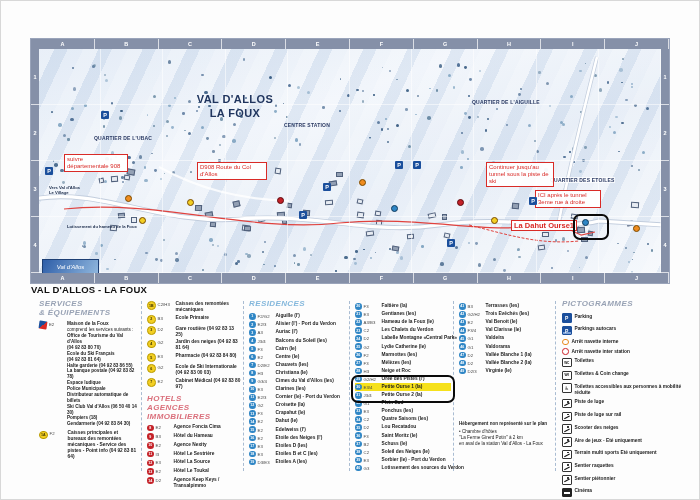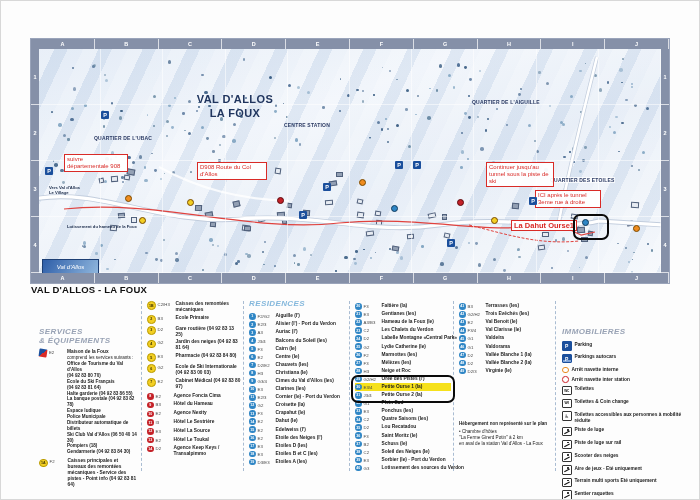--- a/index.html
+++ b/index.html
@@ -34,21 +34,21 @@
   #petite-ourse-label{background:rgba(255,255,255,.95);border:0.5px solid #d92b27;color:#d92b27;font-size:7.5px;font-weight:bold;padding:0 2px;white-space:nowrap;}
   .blackbox{border:2.5px solid #0a0a0a;border-radius:7px;background:transparent;}
   .p-icon{width:8px;height:8px;background:#1b4f9c;color:#fff;font-size:5.5px;font-weight:bold;display:flex;align-items:center;justify-content:center;border-radius:1px;}
   .dot{width:5px;height:5px;border-radius:50%;border:0.5px solid #7a4a00;display:flex;align-items:center;justify-content:center;font-size:3px;color:#222;font-weight:bold;}
   .tiny-note{font-size:4.2px;color:#21314f;font-weight:bold;line-height:1.2;}
   #map-logo{background:linear-gradient(120deg,#2e5ea8,#8fb6dd);color:#fff;font-style:italic;font-size:6px;display:flex;align-items:center;justify-content:center;border:0.5px solid #1d3f74;}
 
   
   #legend-title{left:30px;top:283px;font-size:9.5px;font-weight:bold;color:#101010;letter-spacing:.2px;}
   .lhdr{font-style:italic;font-weight:bold;font-size:8px;letter-spacing:.4px;line-height:1.15;}
-  .hdr-gray{color:#99a3b5;margin-top:28px;} .hdr-red{color:#da6f7b;} .hdr-blue{color:#85b8dc;}
+  .hdr-gray{color:#99a3b5;} .hdr-red{color:#da6f7b;} .hdr-blue{color:#85b8dc;}
   .sep{width:0;border-left:1px dashed #a9bcd2;}
 
   .lrow{display:flex;align-items:flex-start;gap:2px;margin-bottom:1.8px;}
   .num{flex:0 0 auto;width:6.6px;height:6.6px;border-radius:50%;color:#fff;font-size:3.6px;font-weight:bold;display:flex;align-items:center;justify-content:center;margin-top:.4px;}
   .num-y{background:#f3cf23;color:#3a3000;border:0.5px solid #b89a00;}
   .num-r{background:#c42128;}
   .num-b{background:#2f86c5;}
   .gref{flex:0 0 16px;font-size:4.3px;color:#444;padding-top:1px;}
   .iname{font-size:4.8px;font-weight:bold;color:#1c1c1c;line-height:1.25;}
   .res .lrow{height:8.1px;margin:0;align-items:center;}
@@ -545,20 +545,24 @@
         <span class="gref">G2</span>
         <span class="iname">Ecole de Ski Internationale (04 92 83 00 03)</span>
       </div>
 
       <div class="lrow">
         <span class="num num-y">7</span>
         <span class="gref">E2</span>
         <span class="iname">Cabinet Médical (04 92 83 80 97)</span>
       </div>
     </div>
+  <div class="lhdr hdr-red" style="margin-top:4px;">
+    <div>HOTELS</div>
+    <div>AGENCES IMMOBILIERES</div>
+  </div>
   <div style="margin-top:3px;">
 
       <div class="lrow">
         <span class="num num-r">8</span>
         <span class="gref">E2</span>
         <span class="iname">Agence Foncia Cima</span>
       </div>
 
       <div class="lrow">
         <span class="num num-r">9</span>
@@ -911,21 +915,21 @@
     <div id="note-title">Hébergement non représenté sur le plan</div>
     <div id="note-lines">
         <div>• Chambre d'hôtes</div>
         <div>"La Ferme Girerd Potin" à 2 km</div>
         <div>en aval de la station Val d'Allos - La Foux</div>
       </div>
   </div>
 </div>
 
 <div class="abs" style="left:561px;top:298px;width:132px;">
-  <div class="lhdr hdr-gray">IMMOBILIERES</div>
+  <div class="lhdr hdr-gray">PICTOGRAMMES</div>
   <div id="picto-list" style="margin-top:5px;">
       <div class="prow">
         <span class="pi pi-parking">P</span>
         <span class="plabel">Parking</span>
       </div>
       <div class="prow">
         <span class="pi pi-bus">P</span>
         <span class="plabel">Parkings autocars</span>
       </div>
       <div class="prow">

